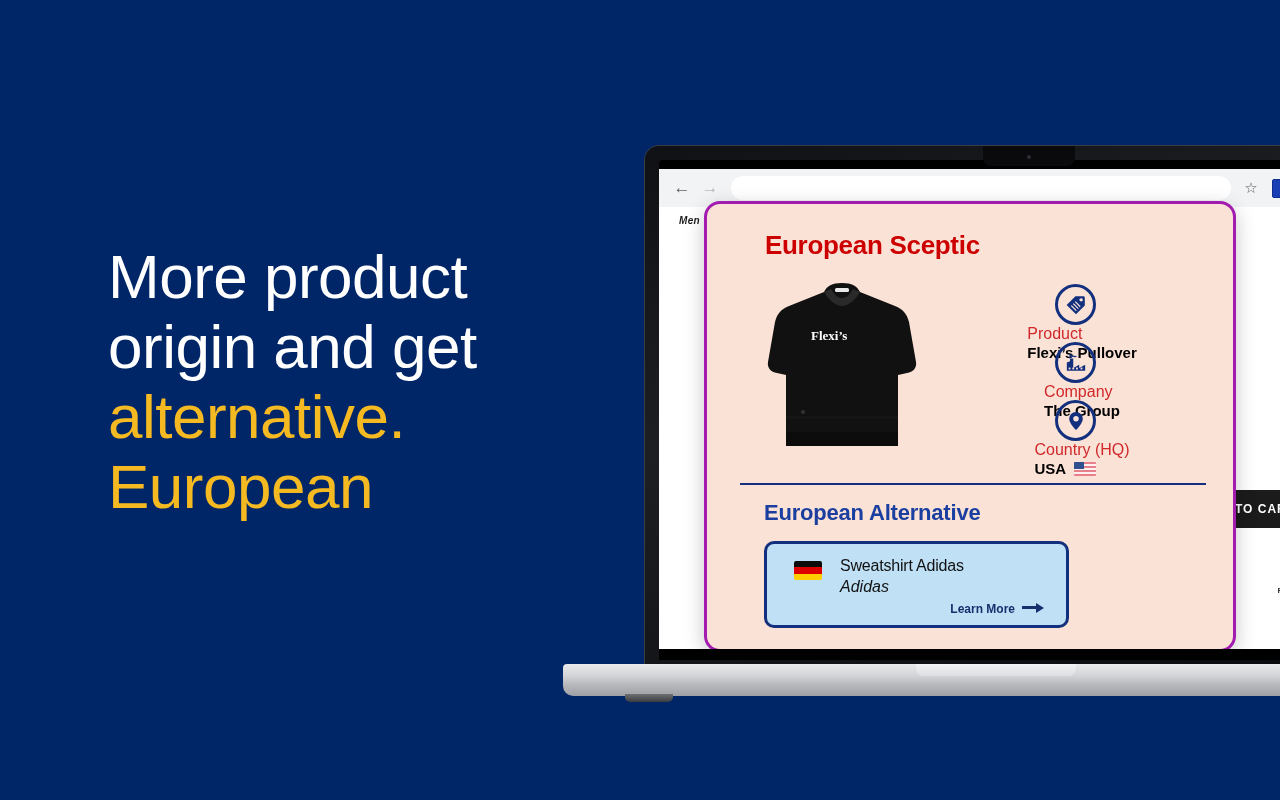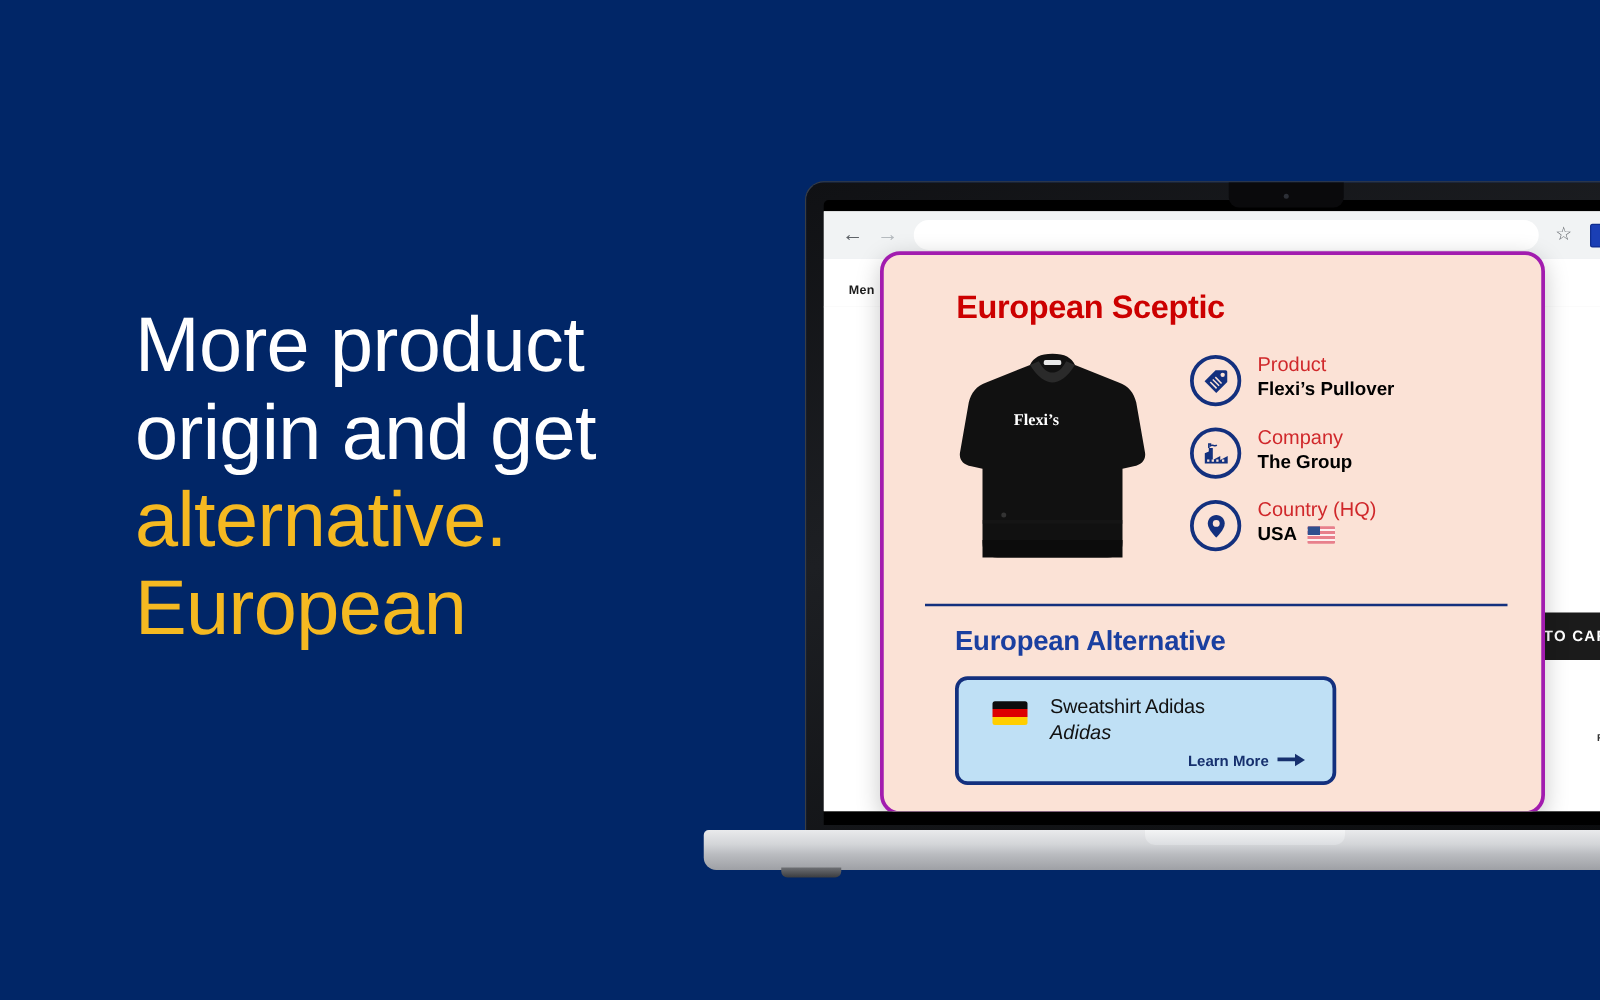--- a/index.html
+++ b/index.html
@@ -152,25 +152,26 @@
   .shop-nav {
     position: absolute;
     left: 0; top: 38px;
     width: 100%;
     height: 38px;
     background: #ffffff;
     border-bottom: 1px solid #e6e6e6;
   }
   .shop-nav-item {
     position: absolute;
-    left: 20px; top: 20px;
+    left: 20px; top: 8px;
     font-size: 10px;
     font-weight: 700;
     color: #1c1c1c;
     letter-spacing: 0.3px;
+    font-style: italic;
   }
   .shop-body {
     position: absolute;
     left: 0; top: 76px;
     width: 100%;
     bottom: 0;
     background: #ffffff;
   }
   .cart-btn {
     position: absolute;
@@ -238,23 +239,24 @@
 
   
   .info-list {
     position: absolute;
     left: 245px;
     top: 80px;
     width: 260px;
   }
   .info-row {
     display: flex;
-    align-items: flex-start;
+    align-items: center;
     margin-bottom: 12px;
     height: 46px;
+    flex-direction: column;
   }
   .info-icon {
     width: 41px;
     height: 41px;
     border-radius: 50%;
     border: 3px solid #13307e;
     box-sizing: border-box;
     display: flex;
     align-items: center;
     justify-content: center;

